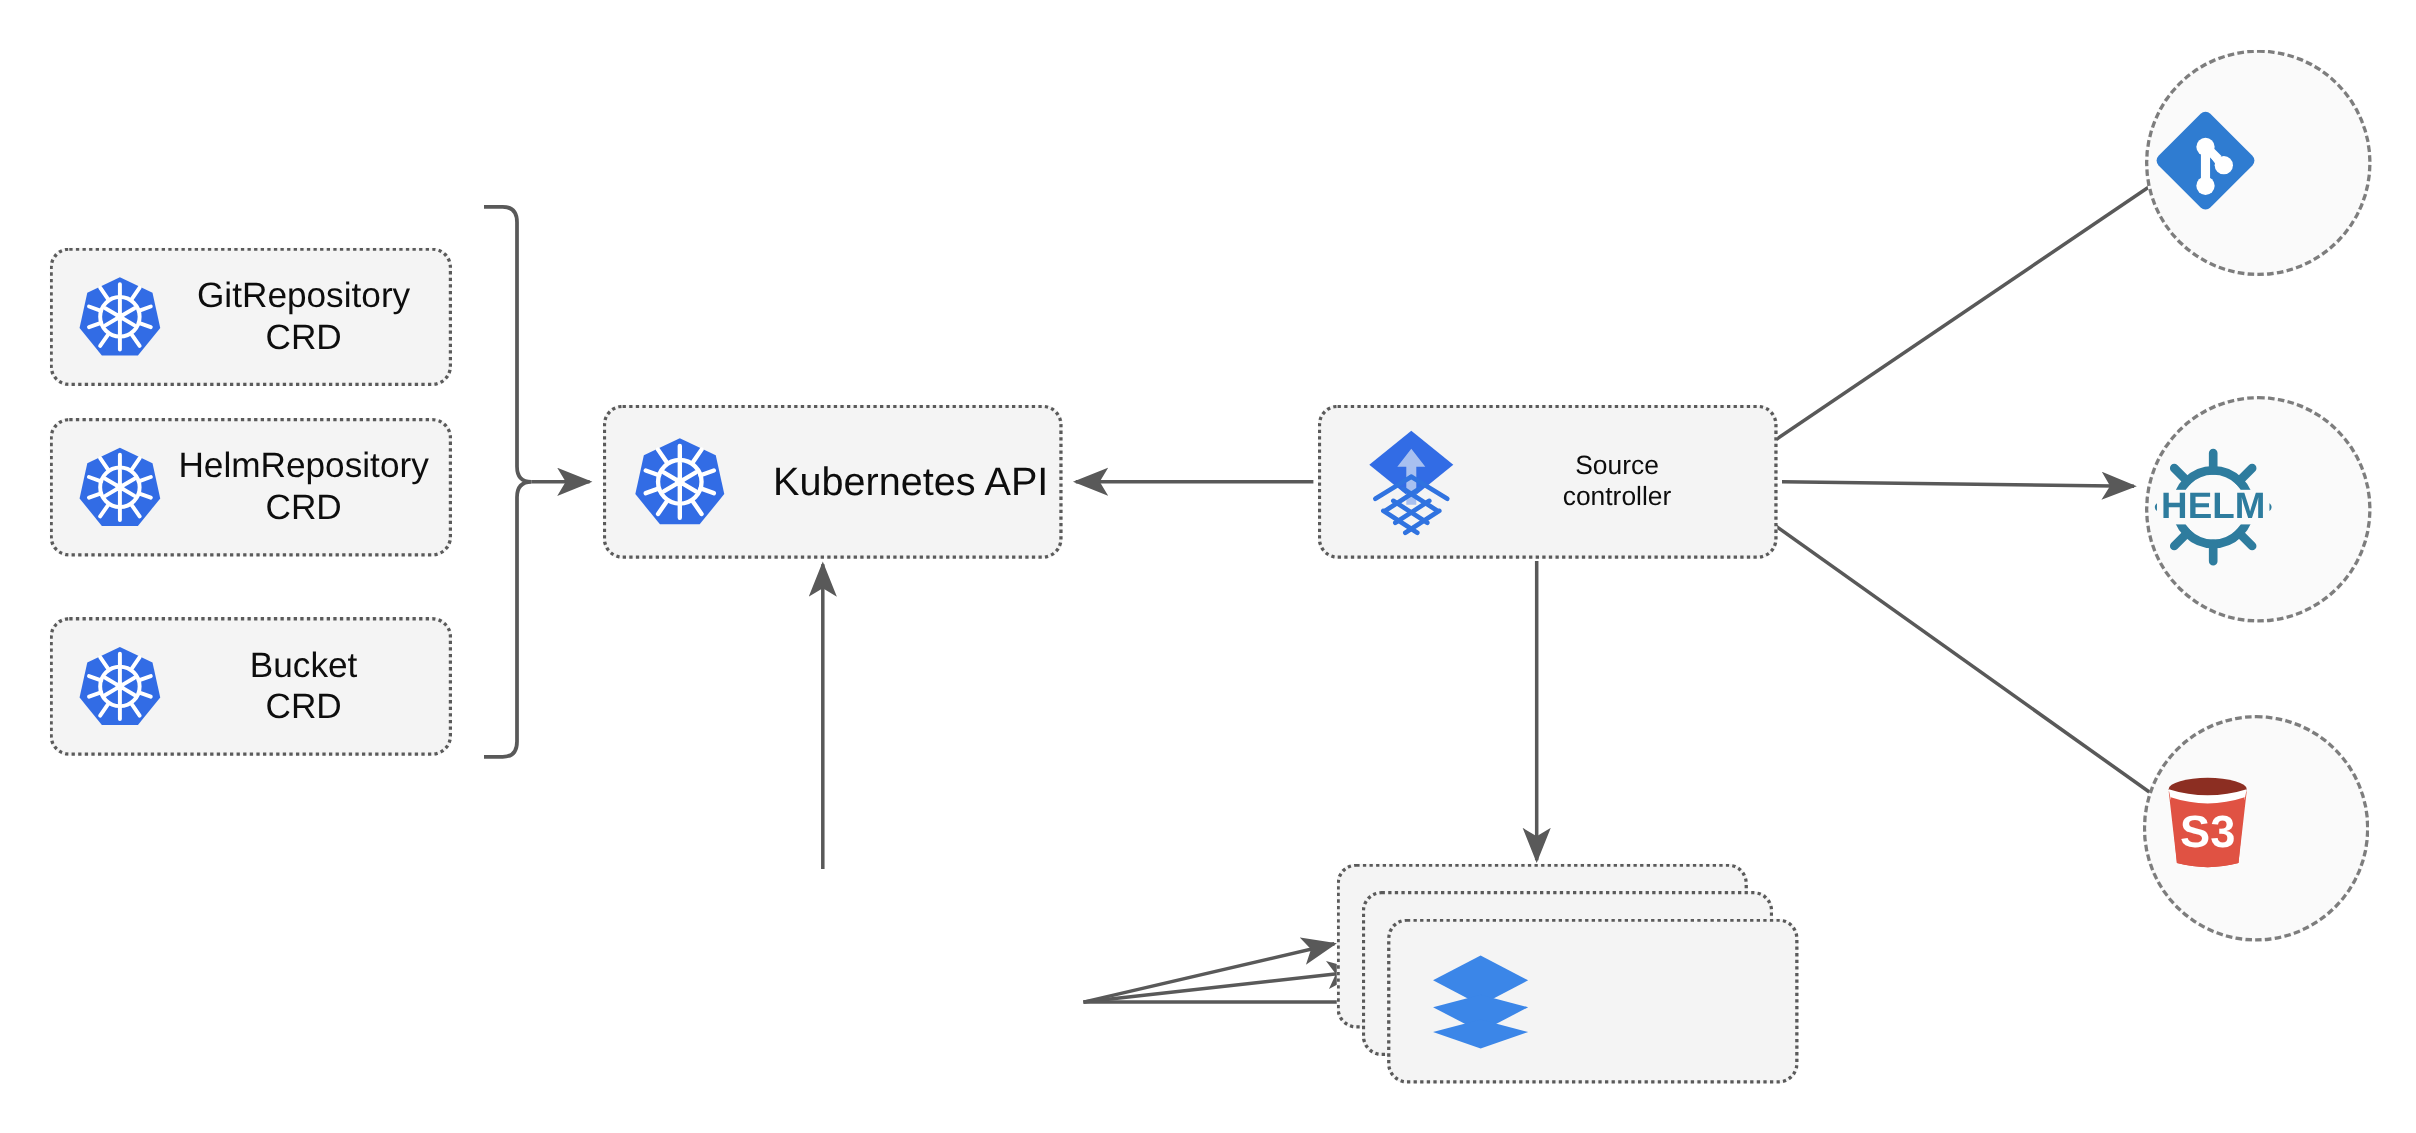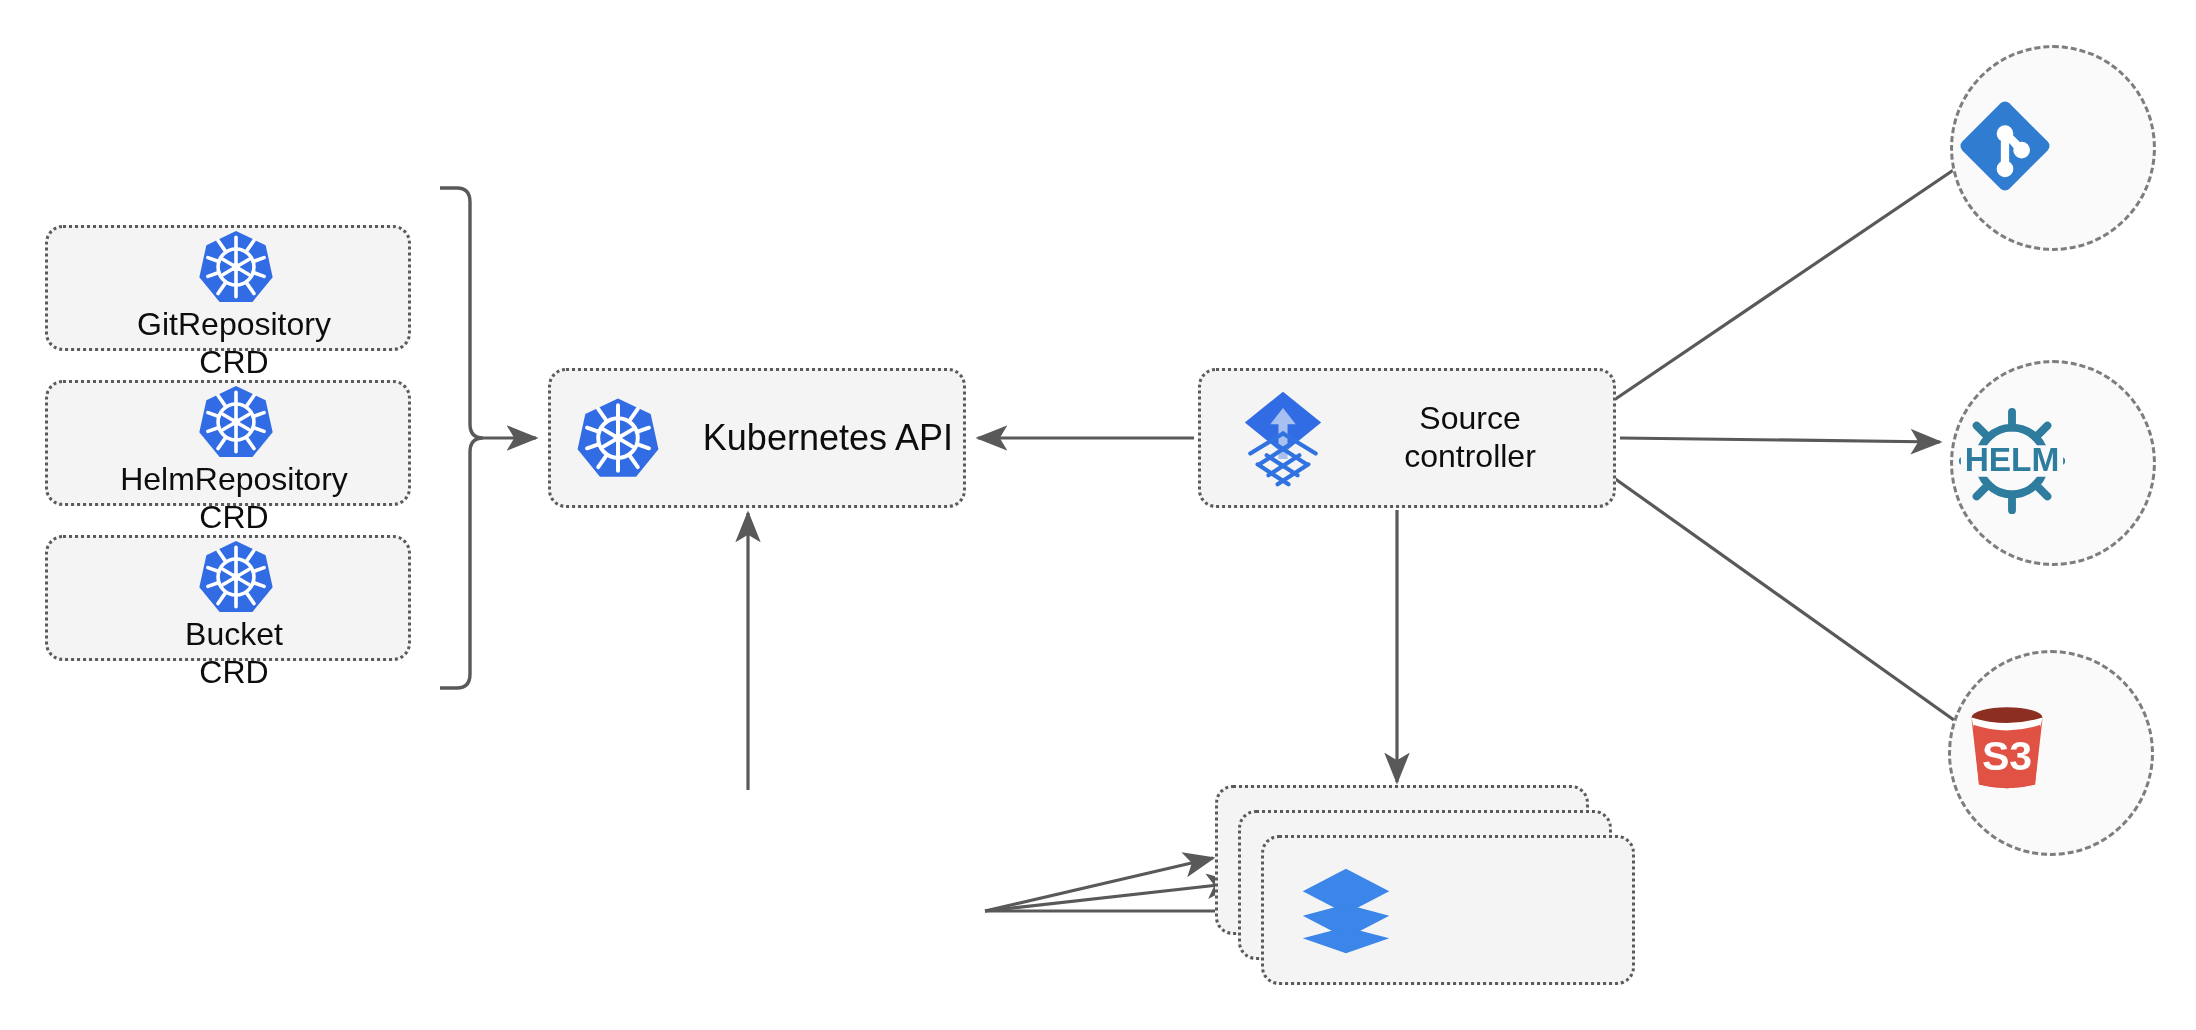--- a/index.html
+++ b/index.html
@@ -7,31 +7,31 @@
        font-family:"Liberation Sans","DejaVu Sans",sans-serif;}
   #canvas{position:relative;width:2196px;height:1030px;background:#fff;}
 
   .node{position:absolute;box-sizing:border-box;
         background:#f4f4f4;border:3px dotted #5a5a5a;border-radius:18px;
         display:flex;align-items:center;}
   .node .label{color:#0d0d0d;font-size:34px;line-height:1.18;text-align:center;
                white-space:pre-line;flex:1;padding-right:10px;}
   .node .ico{flex:0 0 auto;display:flex;align-items:center;justify-content:center;}
 
-  .crd{width:366px;height:126px;padding-left:22px;flex-direction:column;}
+  .crd{width:366px;height:126px;padding-left:22px;}
   .crd .ico{width:78px;height:78px;margin-right:6px;}
   .crd .label{font-size:32px;}
 
   .kapi{left:548px;top:368px;width:418px;height:140px;padding-left:24px;}
   .kapi .ico{width:86px;height:86px;margin-right:6px;}
   .kapi .label{font-size:36px;text-align:right;}
 
   .srcctl{left:1198px;top:368px;width:418px;height:140px;padding-left:34px;}
   .srcctl .ico{width:96px;height:96px;margin-right:6px;}
-  .srcctl .label{font-size:32px;}
+  .srcctl .label{font-size:24px;}
 
   .stack-wrap{position:absolute;}
   .stack-card{position:absolute;box-sizing:border-box;background:#f4f4f4;
               border:3px dotted #5a5a5a;border-radius:18px;}
   .stack-front{display:flex;align-items:center;padding-left:34px;}
   .stack-front .ico{flex:0 0 auto;width:96px;height:96px;margin-right:10px;
                     display:flex;align-items:center;justify-content:center;}
   .stack-front .label{flex:1;text-align:center;color:#0d0d0d;font-size:36px;
                       padding-right:24px;}
 
@@ -102,21 +102,21 @@
           <path d="M50 12 L50 27 M50 73 L50 88 M14 38 L28 43 M72 57 L86 62 M14 62 L28 57 M72 43 L86 38 M27 84 L36 71 M64 29 L73 16 M27 16 L36 29 M64 71 L73 84"></path>
           <path d="M50 30 L50 50 M50 50 L67 40 M50 50 L67 60 M50 50 L50 70 M50 50 L33 60 M50 50 L33 40"></path>
         </g>
         <circle cx="50" cy="50" r="5" fill="#ffffff"></circle>
       </svg>
     </span>
     <span class="label">HelmRepository
 CRD</span>
   </div>
 
-  <div class="node crd" style="left:45px;top:535px;">
+  <div class="node crd" style="left:45px;top:561px;">
     <span class="ico">
       <svg viewBox="0 0 100 100" width="78" height="78">
         <path d="M50 4 L88 22 L97 63 L71 95 L29 95 L3 63 L12 22 Z" fill="#326CE5"></path>
         <g fill="none" stroke="#ffffff" stroke-width="4.6" stroke-linecap="round">
           <circle cx="50" cy="50" r="23"></circle>
           <path d="M50 12 L50 27 M50 73 L50 88 M14 38 L28 43 M72 57 L86 62 M14 62 L28 57 M72 43 L86 38 M27 84 L36 71 M64 29 L73 16 M27 16 L36 29 M64 71 L73 84"></path>
           <path d="M50 30 L50 50 M50 50 L67 40 M50 50 L67 60 M50 50 L50 70 M50 50 L33 60 M50 50 L33 40"></path>
         </g>
         <circle cx="50" cy="50" r="5" fill="#ffffff"></circle>
       </svg>

